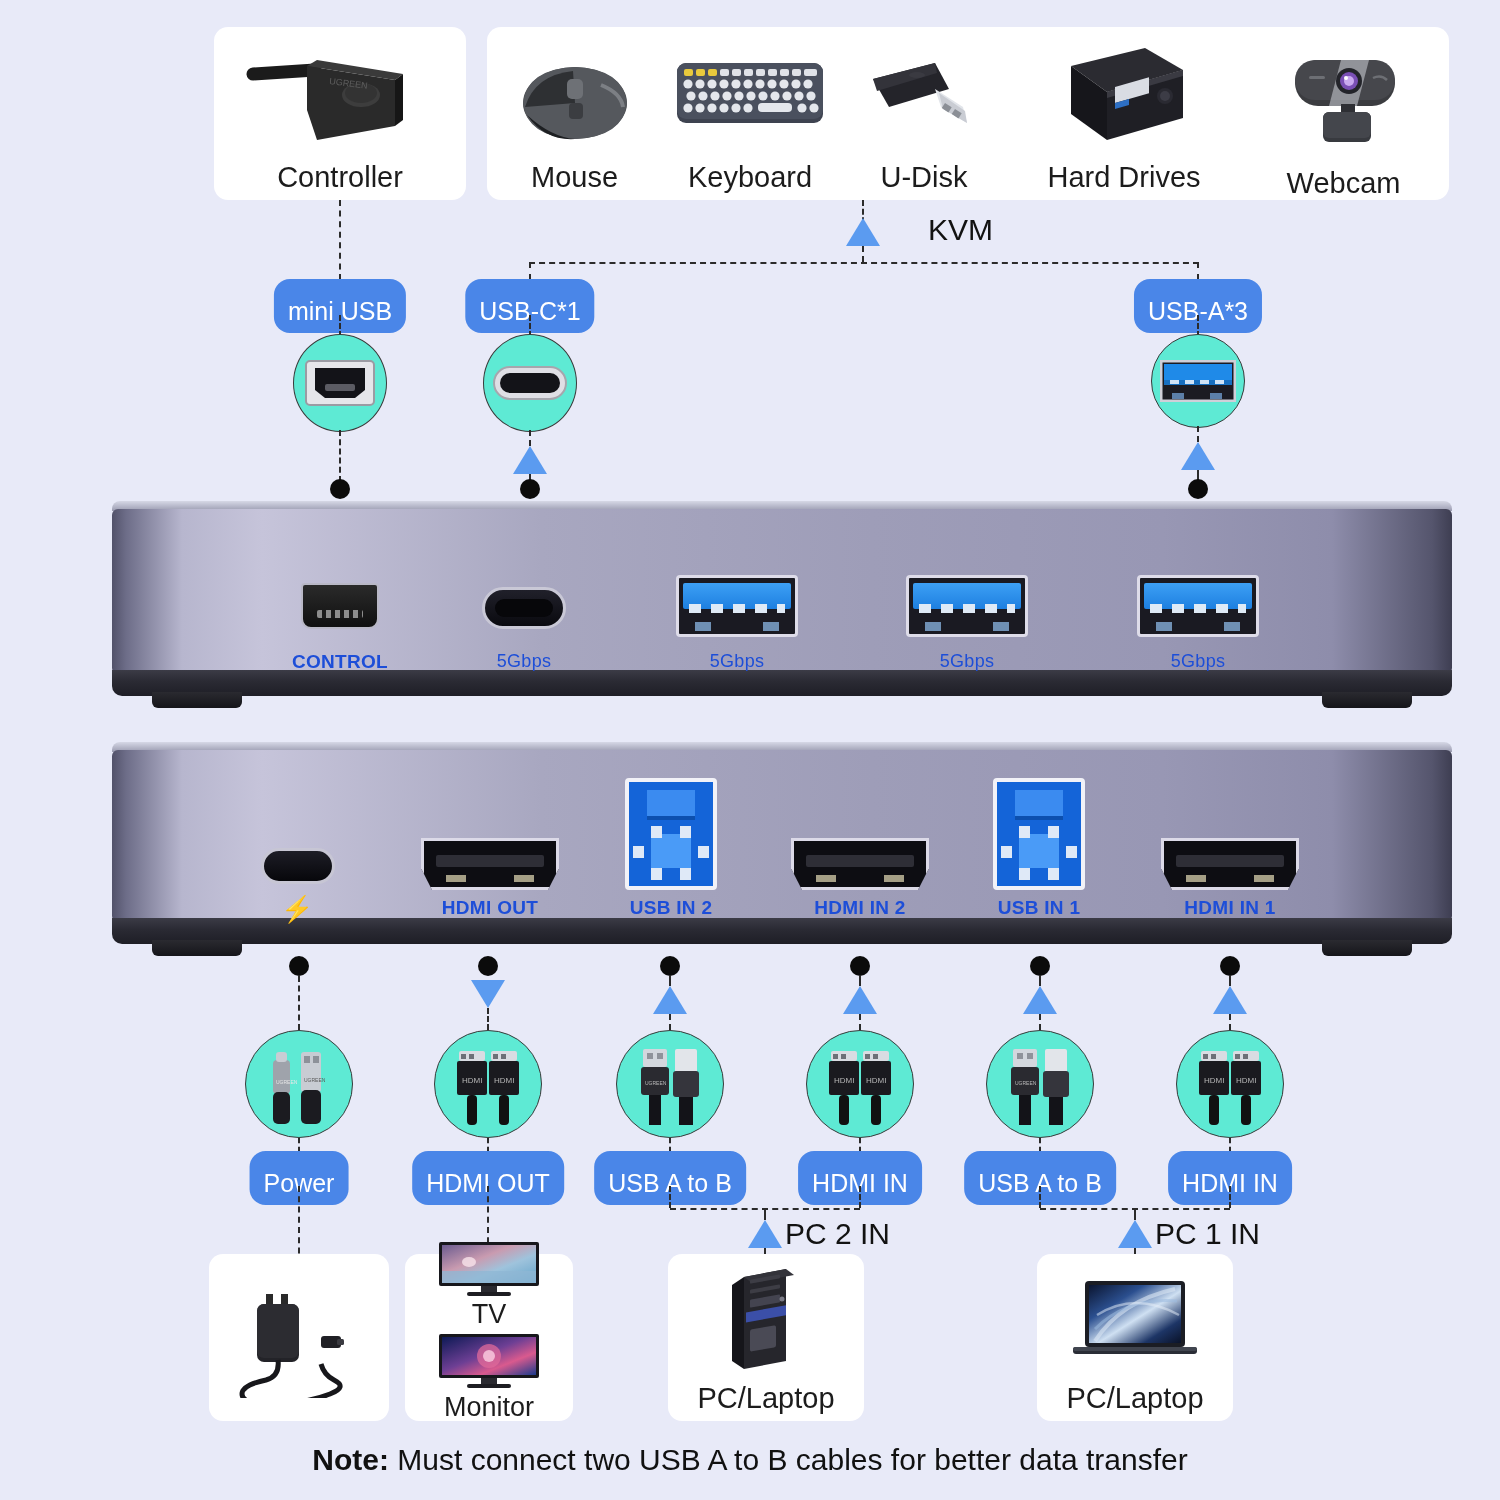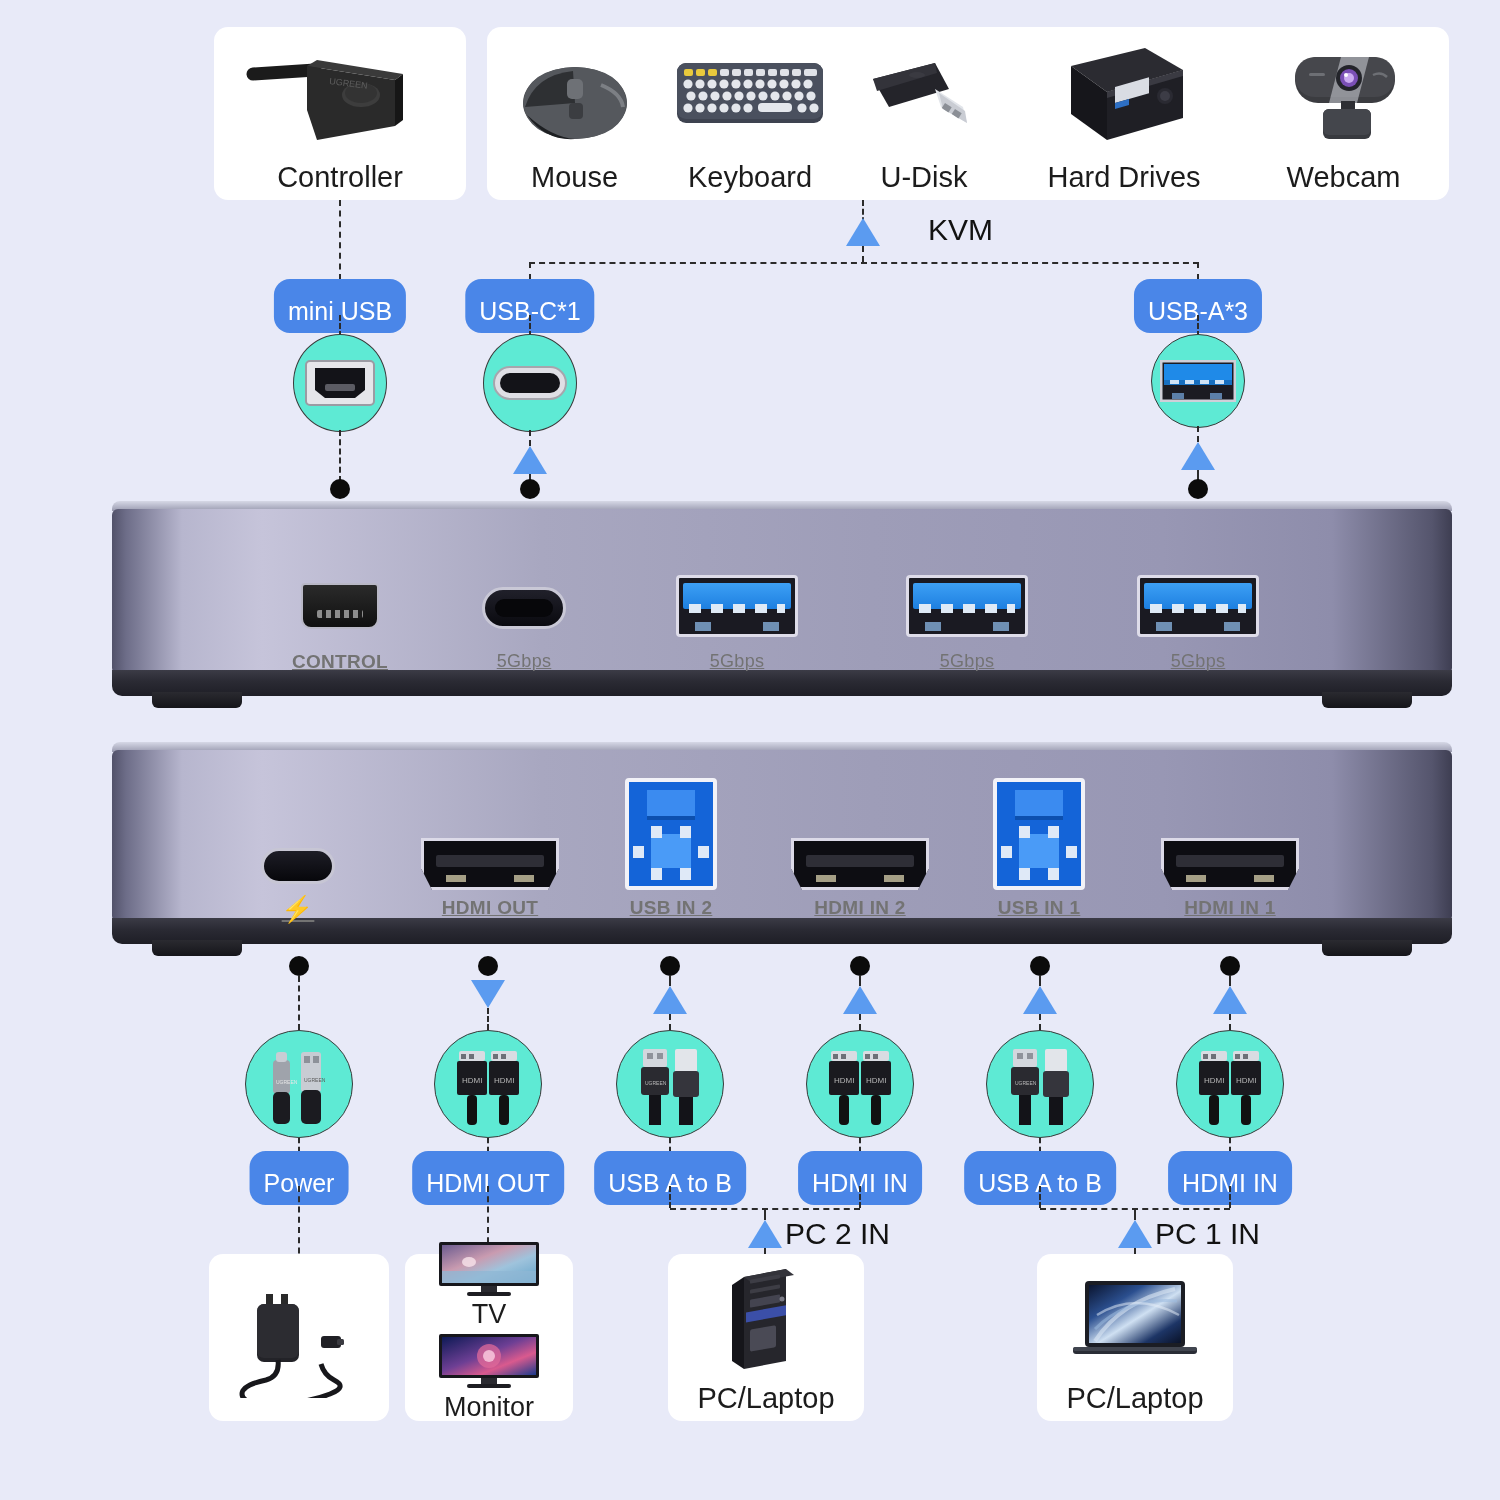--- a/index.html
+++ b/index.html
@@ -128,26 +128,25 @@
     position:absolute;
     height: 16px;
     background: linear-gradient(180deg,#2a2a30,#15151a);
     border-radius: 0 0 6px 6px;
   }
 
   
   .port-label {
     position: absolute;
     font-size: 19px;
-    color: #737373;
+    color: #1d4ed8;
     white-space: nowrap;
     transform: translateX(-50%);
     font-weight: 600;
     letter-spacing: .3px;
-    text-decoration: underline;
   }
   .port-label.small { font-size: 18px; font-weight: 500; }
 
   
   .p-mini {
     position:absolute; transform:translateX(-50%);
     width:78px; height:46px;
     background: linear-gradient(180deg,#2a2a2a,#101010);
     border: 2px solid #b9b8c6;
     border-radius: 4px 4px 10px 10px;
@@ -362,21 +361,21 @@
           <path d="M58 52 L134 30 L134 36 L58 58 Z" fill="#3a3a42"></path>
           <circle cx="116" cy="56" r="8" fill="#2a2a32"></circle>
           <circle cx="116" cy="56" r="5" fill="#3c3c46"></circle>
           <rect x="66" y="66" width="34" height="16" fill="#d9dce3" transform="skewY(-16)"></rect>
           <rect x="66" y="82" width="14" height="6" fill="#2d6fc4" transform="skewY(-16)"></rect>
         </svg>
       </div>
       <div class="card-label">Hard Drives</div>
     </div>
 
-    <div class="art" style="width:211px; display:flex; flex-direction:column; align-items:center; justify-content:flex-end; padding-bottom:6px;">
+    <div class="art" style="width:211px; display:flex; flex-direction:column; align-items:center; justify-content:flex-end; ">
       <div class="card-art">
         <svg width="150" height="100" viewBox="0 0 150 100">
           <rect x="26" y="12" width="100" height="46" rx="23" fill="#3b3c40"></rect>
           <rect x="26" y="12" width="100" height="40" rx="20" fill="#46474c"></rect>
           <path d="M72 12 L100 12 L88 58 L60 58 Z" fill="#cfd2d8" opacity=".55"></path>
           <circle cx="80" cy="33" r="13" fill="#23242a"></circle>
           <circle cx="80" cy="33" r="9" fill="#7a4fb5"></circle>
           <circle cx="80" cy="33" r="5" fill="#c9a9ef"></circle>
           <circle cx="77" cy="30" r="2" fill="#fff"></circle>
           <rect x="40" y="28" width="16" height="3" rx="1.5" fill="#6d6f74"></rect>
@@ -792,14 +791,17 @@
         <path d="M30 70 Q56 30 110 18" stroke="#dbe6f4" stroke-width="4" fill="none" opacity=".6"></path>
         <path d="M30 58 Q62 26 112 30" stroke="#9ab9de" stroke-width="3" fill="none" opacity=".55"></path>
         <path d="M32 44 Q70 20 114 44" stroke="#e8f0fa" stroke-width="2.5" fill="none" opacity=".5"></path>
         <rect x="8" y="76" width="124" height="7" rx="3" fill="#2a2d36"></rect>
         <rect x="8" y="76" width="124" height="4" rx="2" fill="#41454f"></rect>
       </svg>
     </div>
     <div class="card-label">PC/Laptop</div>
   </div>
 
+  <div class="note" style="left:0; top:1443px;">
+    <b>Note:</b><span> Must connect two USB A to B cables for better data transfer</span>
+  </div>
 
 </div>
 
 </body></html>

